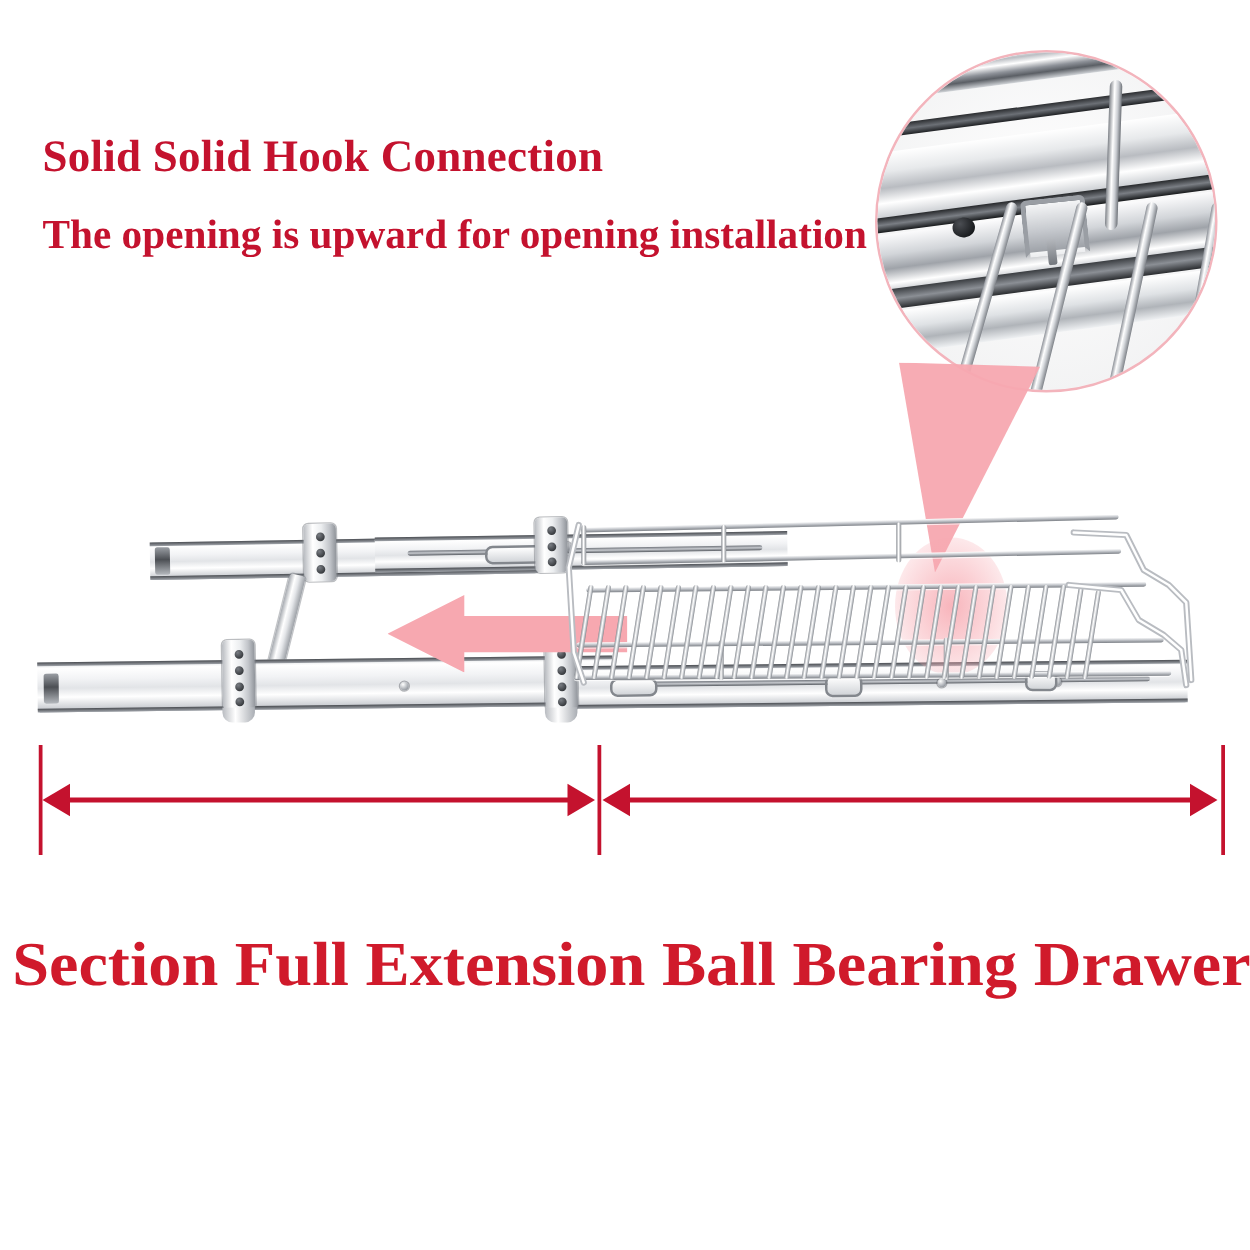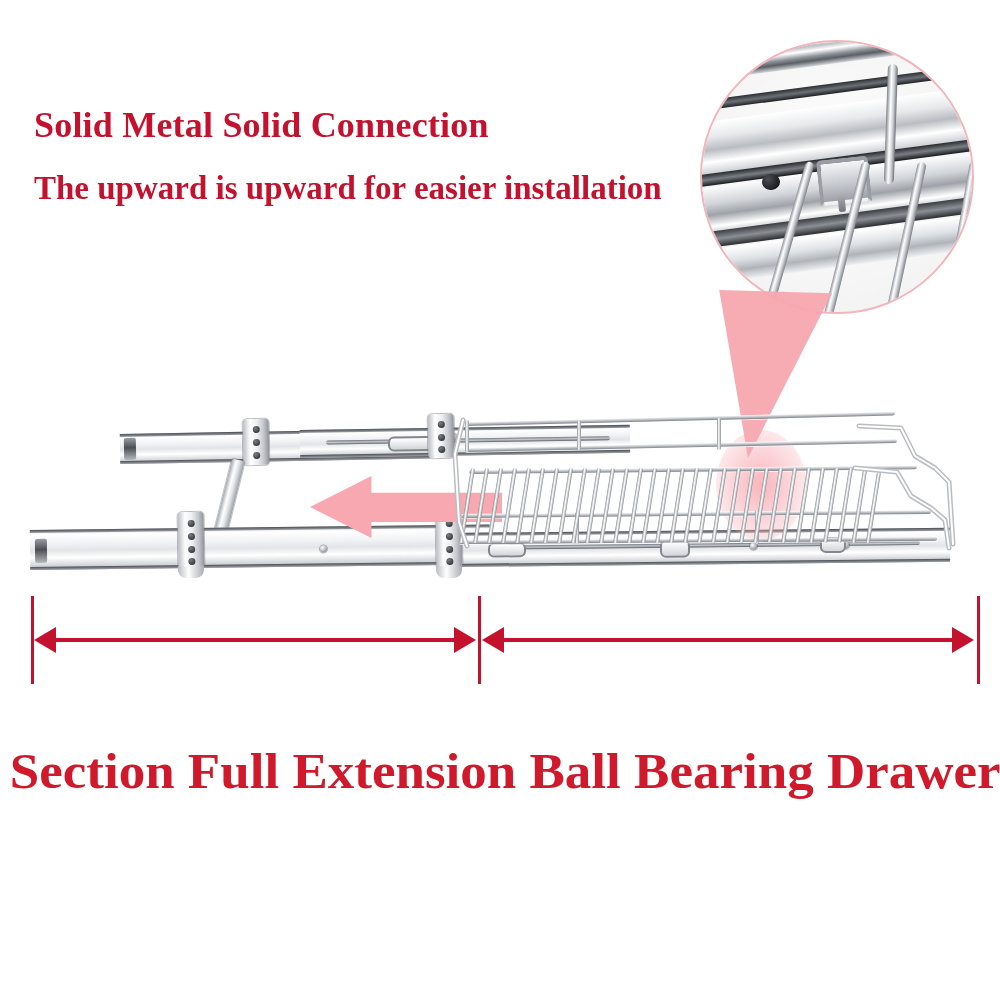--- a/index.html
+++ b/index.html
@@ -347,22 +347,22 @@
       <div class="ins-wire w1"></div>
       <div class="ins-wire w2"></div>
       <div class="ins-wire w3"></div>
       <div class="ins-wire w4"></div>
     </div>
   </div>
 
   <div class="pink-cone"></div>
 
   <div class="headline-block">
-    <div class="headline-1">Solid Metal Solid Connection</div>
-    <div class="headline-2">The upward is upward for easier installation</div>
+    <div class="headline-1">Solid Solid Hook Connection</div>
+    <div class="headline-2">The opening is upward for opening installation</div>
   </div>
 
   <div class="product">
 
     <div class="rail" id="rail-upper">
       <div class="rail-face"></div>
       <div class="edge-top"></div>
       <div class="edge-bot"></div>
       <div class="endcap" style="left:4px; top:4px;"></div>
     </div>

